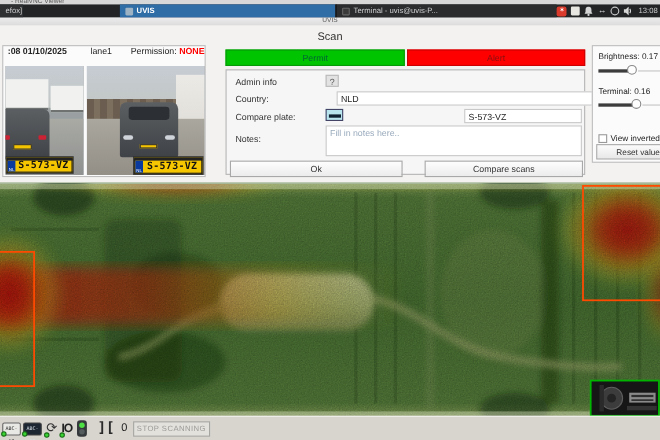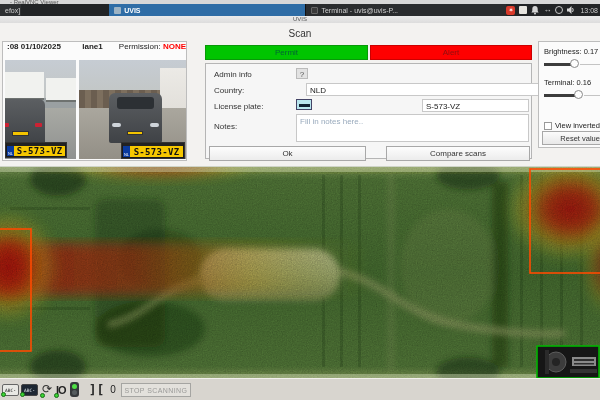--- a/index.html
+++ b/index.html
@@ -25,21 +25,21 @@
   .app-titlebar { left:0; top:16px; width:600px; height:7px; background:linear-gradient(#ececec,#dcdcdc);
                   font-size:6px; color:#555; text-align:center; line-height:7px; overflow:hidden; }
   .scan-header { left:0; top:23px; width:600px; height:17px; text-align:center; font-size:10px; color:#333; padding-top:5px; }
 
   
   .panel { background:#fbfbfb; border:1px solid #bdbdbd; }
   .left-panel { left:2px; top:41px; width:185px; height:120px; }
   .status-row { position:absolute; left:0; top:0; width:100%; height:17px; font-size:8px; color:#222;
                 display:flex; }
   .st-dt { margin-left:4px; font-weight:bold; width:78px; }
-  .st-lane { width:38px;font-weight:bold; }
+  .st-lane { width:38px; }
   .perm-red { color:#f00; font-weight:bold; }
 
   .photo { position:absolute; top:18px; height:99px; overflow:hidden; background:#9aa0a2; }
   .photo-left { left:2px; width:71px; }
   .photo-right { left:76px; width:107px; }
   .sky { position:absolute; left:0; top:0; width:100%; height:38%; background:linear-gradient(#c6ccd3,#c2c6c4); }
   .bld { position:absolute; background:#f1f2ef; border-bottom:2px solid #6e7270; }
   .ground { position:absolute; left:0; bottom:0; width:100%; height:52%; background:linear-gradient(#a9aaa4,#8f9190); }
   .containers { position:absolute; left:0; top:30%; width:80%; height:22%; background:repeating-linear-gradient(90deg,#6b5e50 0 6px,#7d6f5e 6px 12px); }
   .wall { position:absolute; right:0; top:8%; width:24%; height:92%; background:linear-gradient(#eceae6,#d6d3cc); }
@@ -204,21 +204,21 @@
 <div class="abs permit-btn">Permit</div>
 <div class="abs alert-btn">Alert</div>
 
 <div class="abs form-box">
   <div class="flabel" style="top:6px">Admin info</div>
   <div class="qbox">?</div>
 
   <div class="flabel" style="top:22px">Country:</div>
   <div class="ffield" style="top:19px;width:233px">NLD</div>
 
-  <div class="flabel" style="top:38px">License plate:</div>
+  <div class="flabel" style="top:38px">Compare plate:</div>
   <div class="plate-thumb"></div>
   <div class="ffield" style="top:35px;left:216px;width:107px">S-573-VZ</div>
 
   <div class="flabel" style="top:58px">Notes:</div>
   <div class="notes-area">Fill in notes here..</div>
 
   <div class="form-btn" style="left:180px;top:82px;width:144px">Compare scans</div>
   <div class="form-btn" style="left:3px;top:82px;width:157px">Ok</div>
 </div>
 

